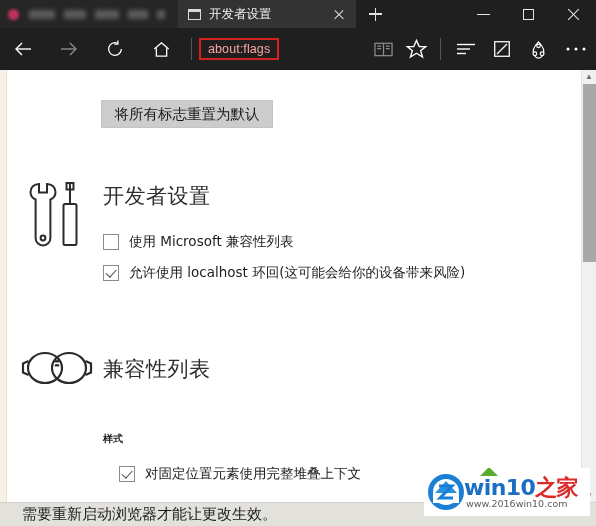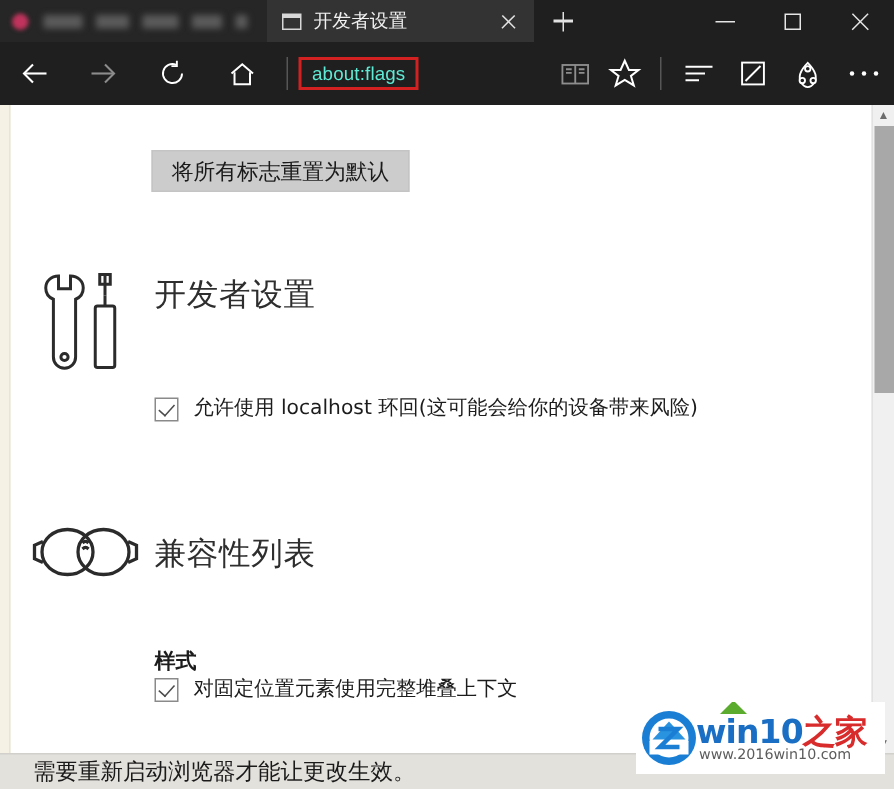--- a/index.html
+++ b/index.html
@@ -189,21 +189,21 @@
   .addr-wrap {
     flex: 0 0 auto;
     margin-left: 0px;
     border: 2.5px solid #d32020;
     padding: 2px 7px;
     display: flex;
     align-items: center;
     background: transparent;
   }
   .addr-text {
-    color: #5eead4;
+    color: #fca5a5;
     font-size: 12.5px;
     letter-spacing: .1px;
     white-space: nowrap;
   }
   .tb-spacer { flex: 1 1 auto; }
 
   
   .page {
     position: absolute;
     left: 0; top: 70px;
@@ -290,37 +290,37 @@
   .cb-label {
     color: #1c1c1c;
     font-size: 13.5px;
     line-height: 17px;
     font-family: "DejaVu Sans", "Liberation Sans", sans-serif;
     white-space: nowrap;
   }
 
   .row-compat { top: 163px; }
   .row-loopback { top: 194px; text-align: right; }
-  .row-stack { top: 381px; }
+  .row-stack { top: 395px; margin-left: 16px; }
 
   .exp-desc {
     position: absolute;
     left: 95px; top: 312px;
     width: 375px;
     color: #2a2a2a;
     font-size: 13.5px;
     line-height: 21px;
     font-family: "DejaVu Sans", "Liberation Sans", sans-serif;
   }
 
   .sub-title {
     position: absolute;
     left: 95px; top: 362px;
     color: #1c1c1c;
-    font-size: 14px;
+    font-size: 10px;
     font-weight: bold;
     font-family: "DejaVu Sans", "Liberation Sans", sans-serif;
   }
 
   
   .scrollbar {
     position: absolute;
     right: 0; top: 0;
     width: 15px;
     height: 432px;
@@ -548,20 +548,24 @@
           <path d="M14 4 C9 4 5.5 7.5 5.5 12 C5.5 15.4 7.6 18.3 10.6 19.5 L10.6 58 C10.6 62.2 13.9 65.5 18 65.5 C22.1 65.5 25.4 62.2 25.4 58 L25.4 19.5 C28.4 18.3 30.5 15.4 30.5 12 C30.5 7.5 27 4 22 4 L22 12.5 L14 12.5 Z"></path>
           <circle cx="18" cy="58" r="2.4"></circle>
           <path d="M45 3 L45 17"></path>
           <rect x="41.5" y="3" width="7" height="6.5"></rect>
           <rect x="38.5" y="24" width="13" height="41" rx="1.5"></rect>
           <path d="M45 17 L45 24"></path>
         </svg>
       </div>
       <div class="sec-title sec-dev">开发者设置</div>
 
+      <div class="cb-row row-compat">
+        <span class="cb-box"></span>
+        <span class="cb-label">使用 Microsoft 兼容性列表</span>
+      </div>
 
       <div class="cb-row row-loopback">
         <span class="cb-box checked"></span>
         <span class="cb-label">允许使用 localhost 环回(这可能会给你的设备带来风险)</span>
       </div>
 
       <div class="section-ico ico-goggles">
         <svg width="76" height="52" viewBox="0 0 76 52" fill="none" stroke="#2b2b2b" stroke-width="2.2">
           <ellipse cx="26" cy="26" rx="17" ry="15"></ellipse>
           <ellipse cx="50" cy="26" rx="17" ry="15"></ellipse>

